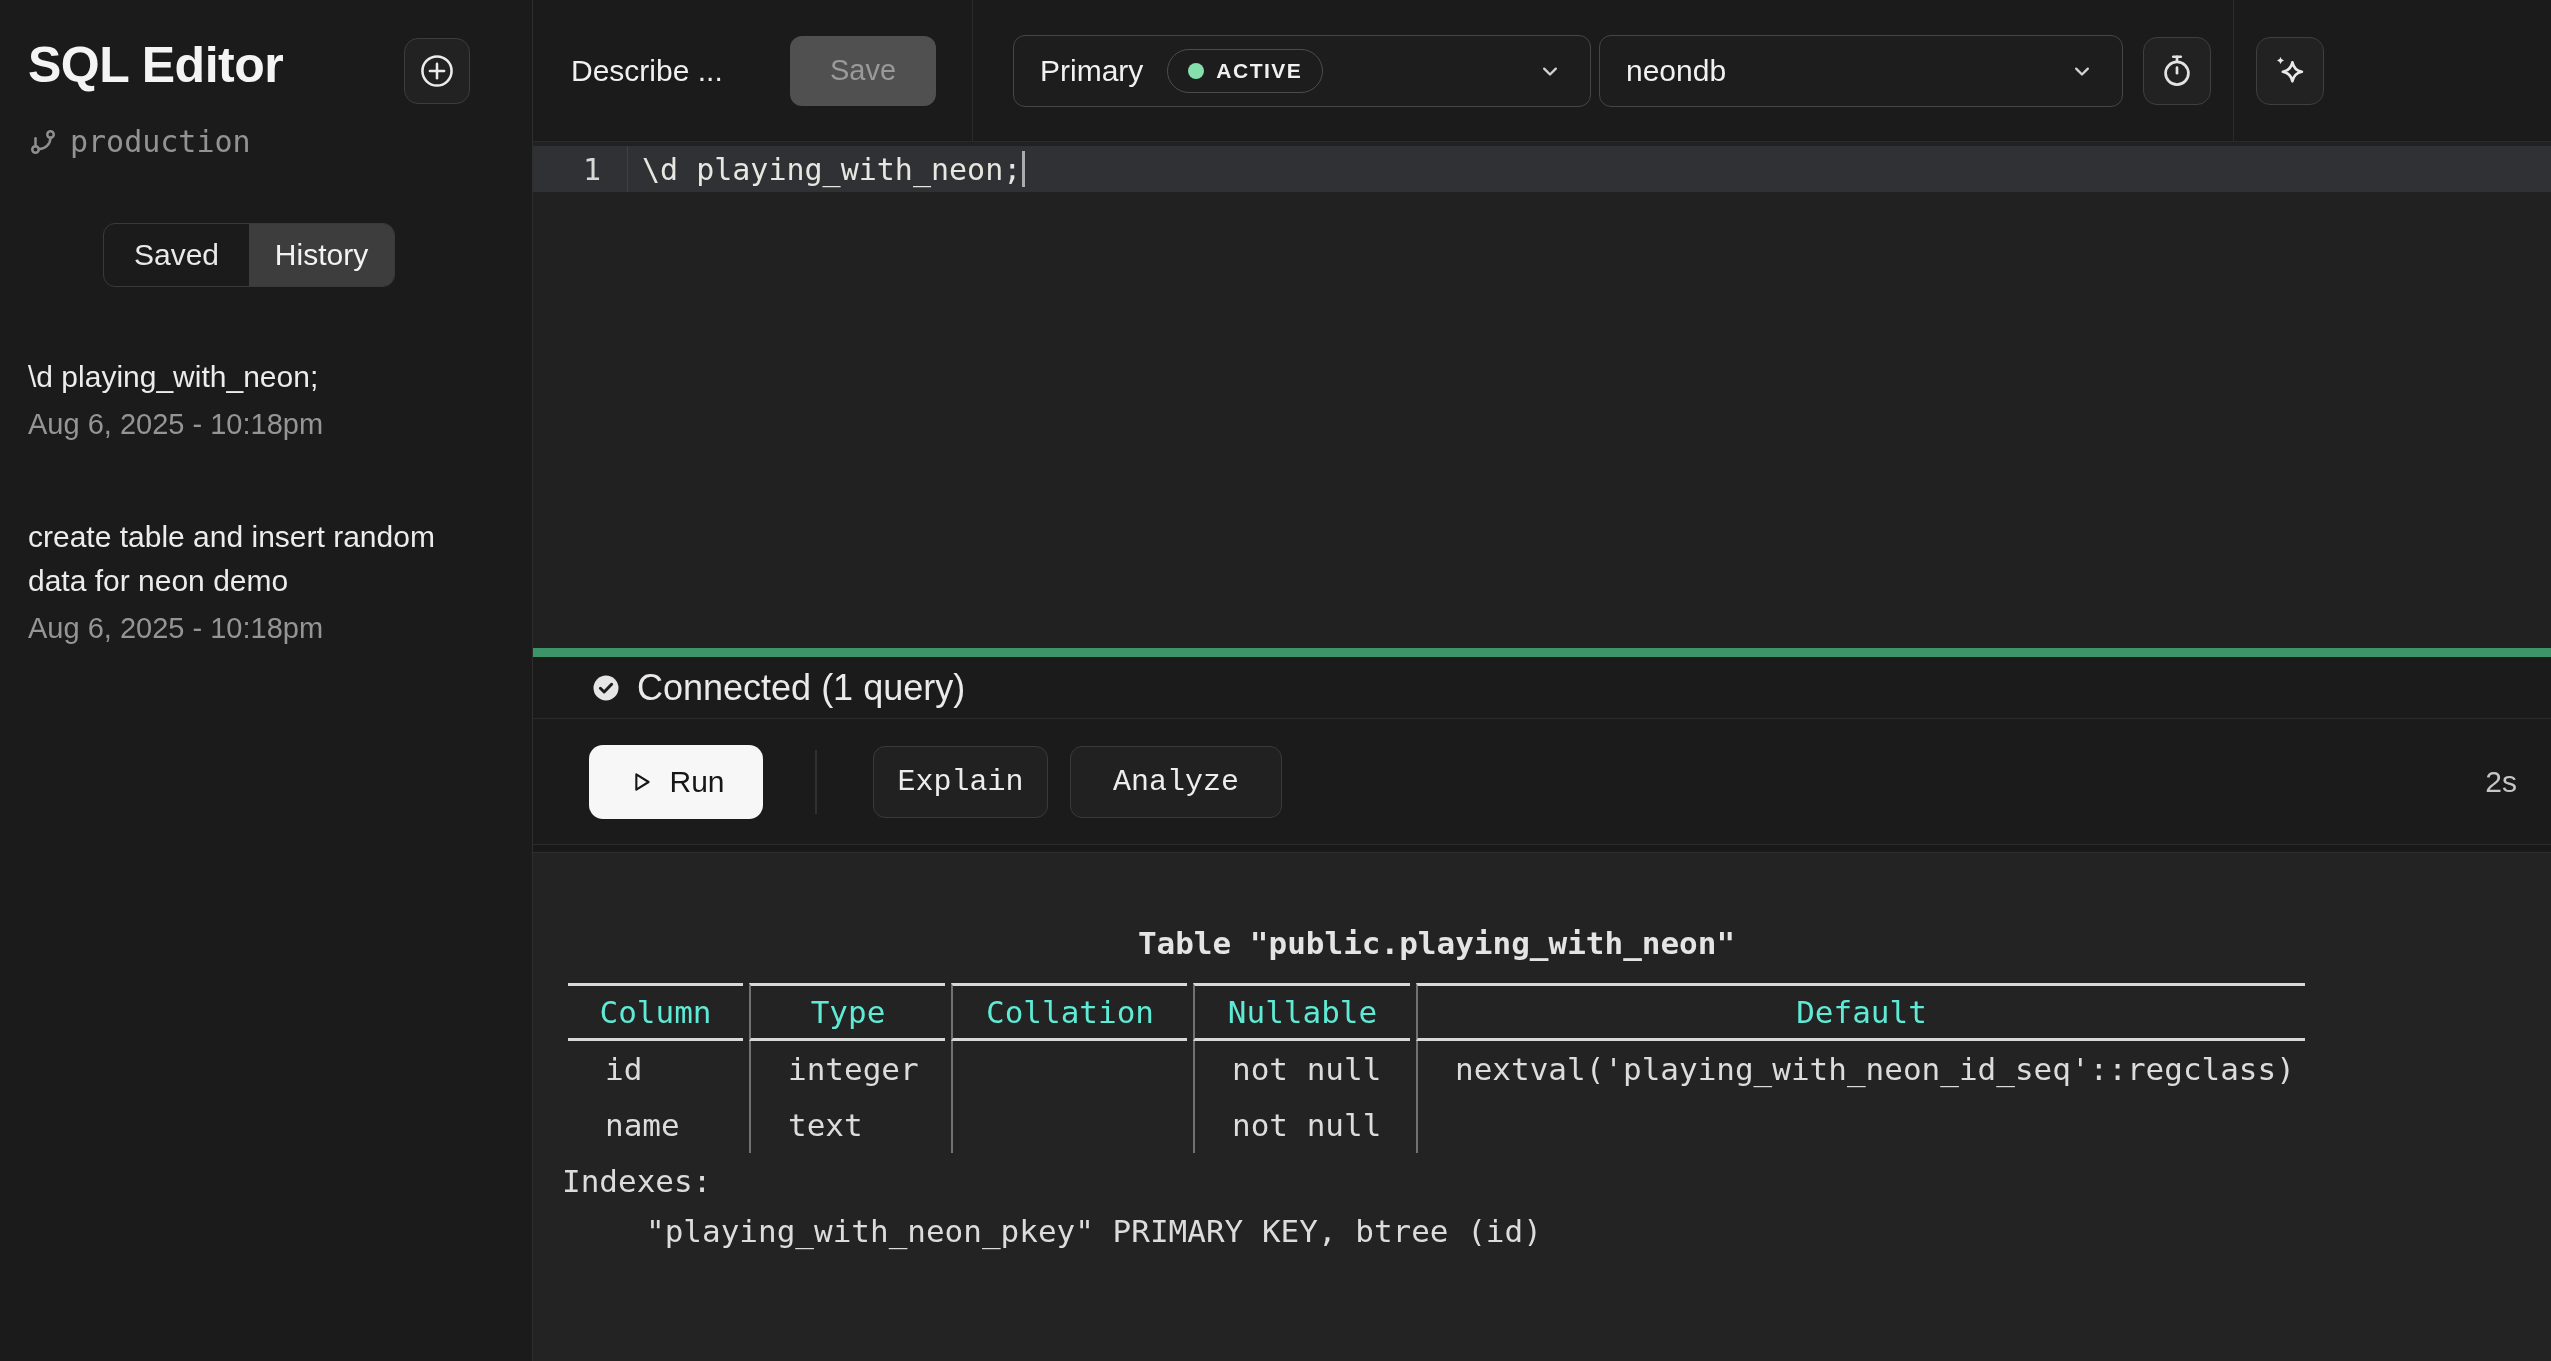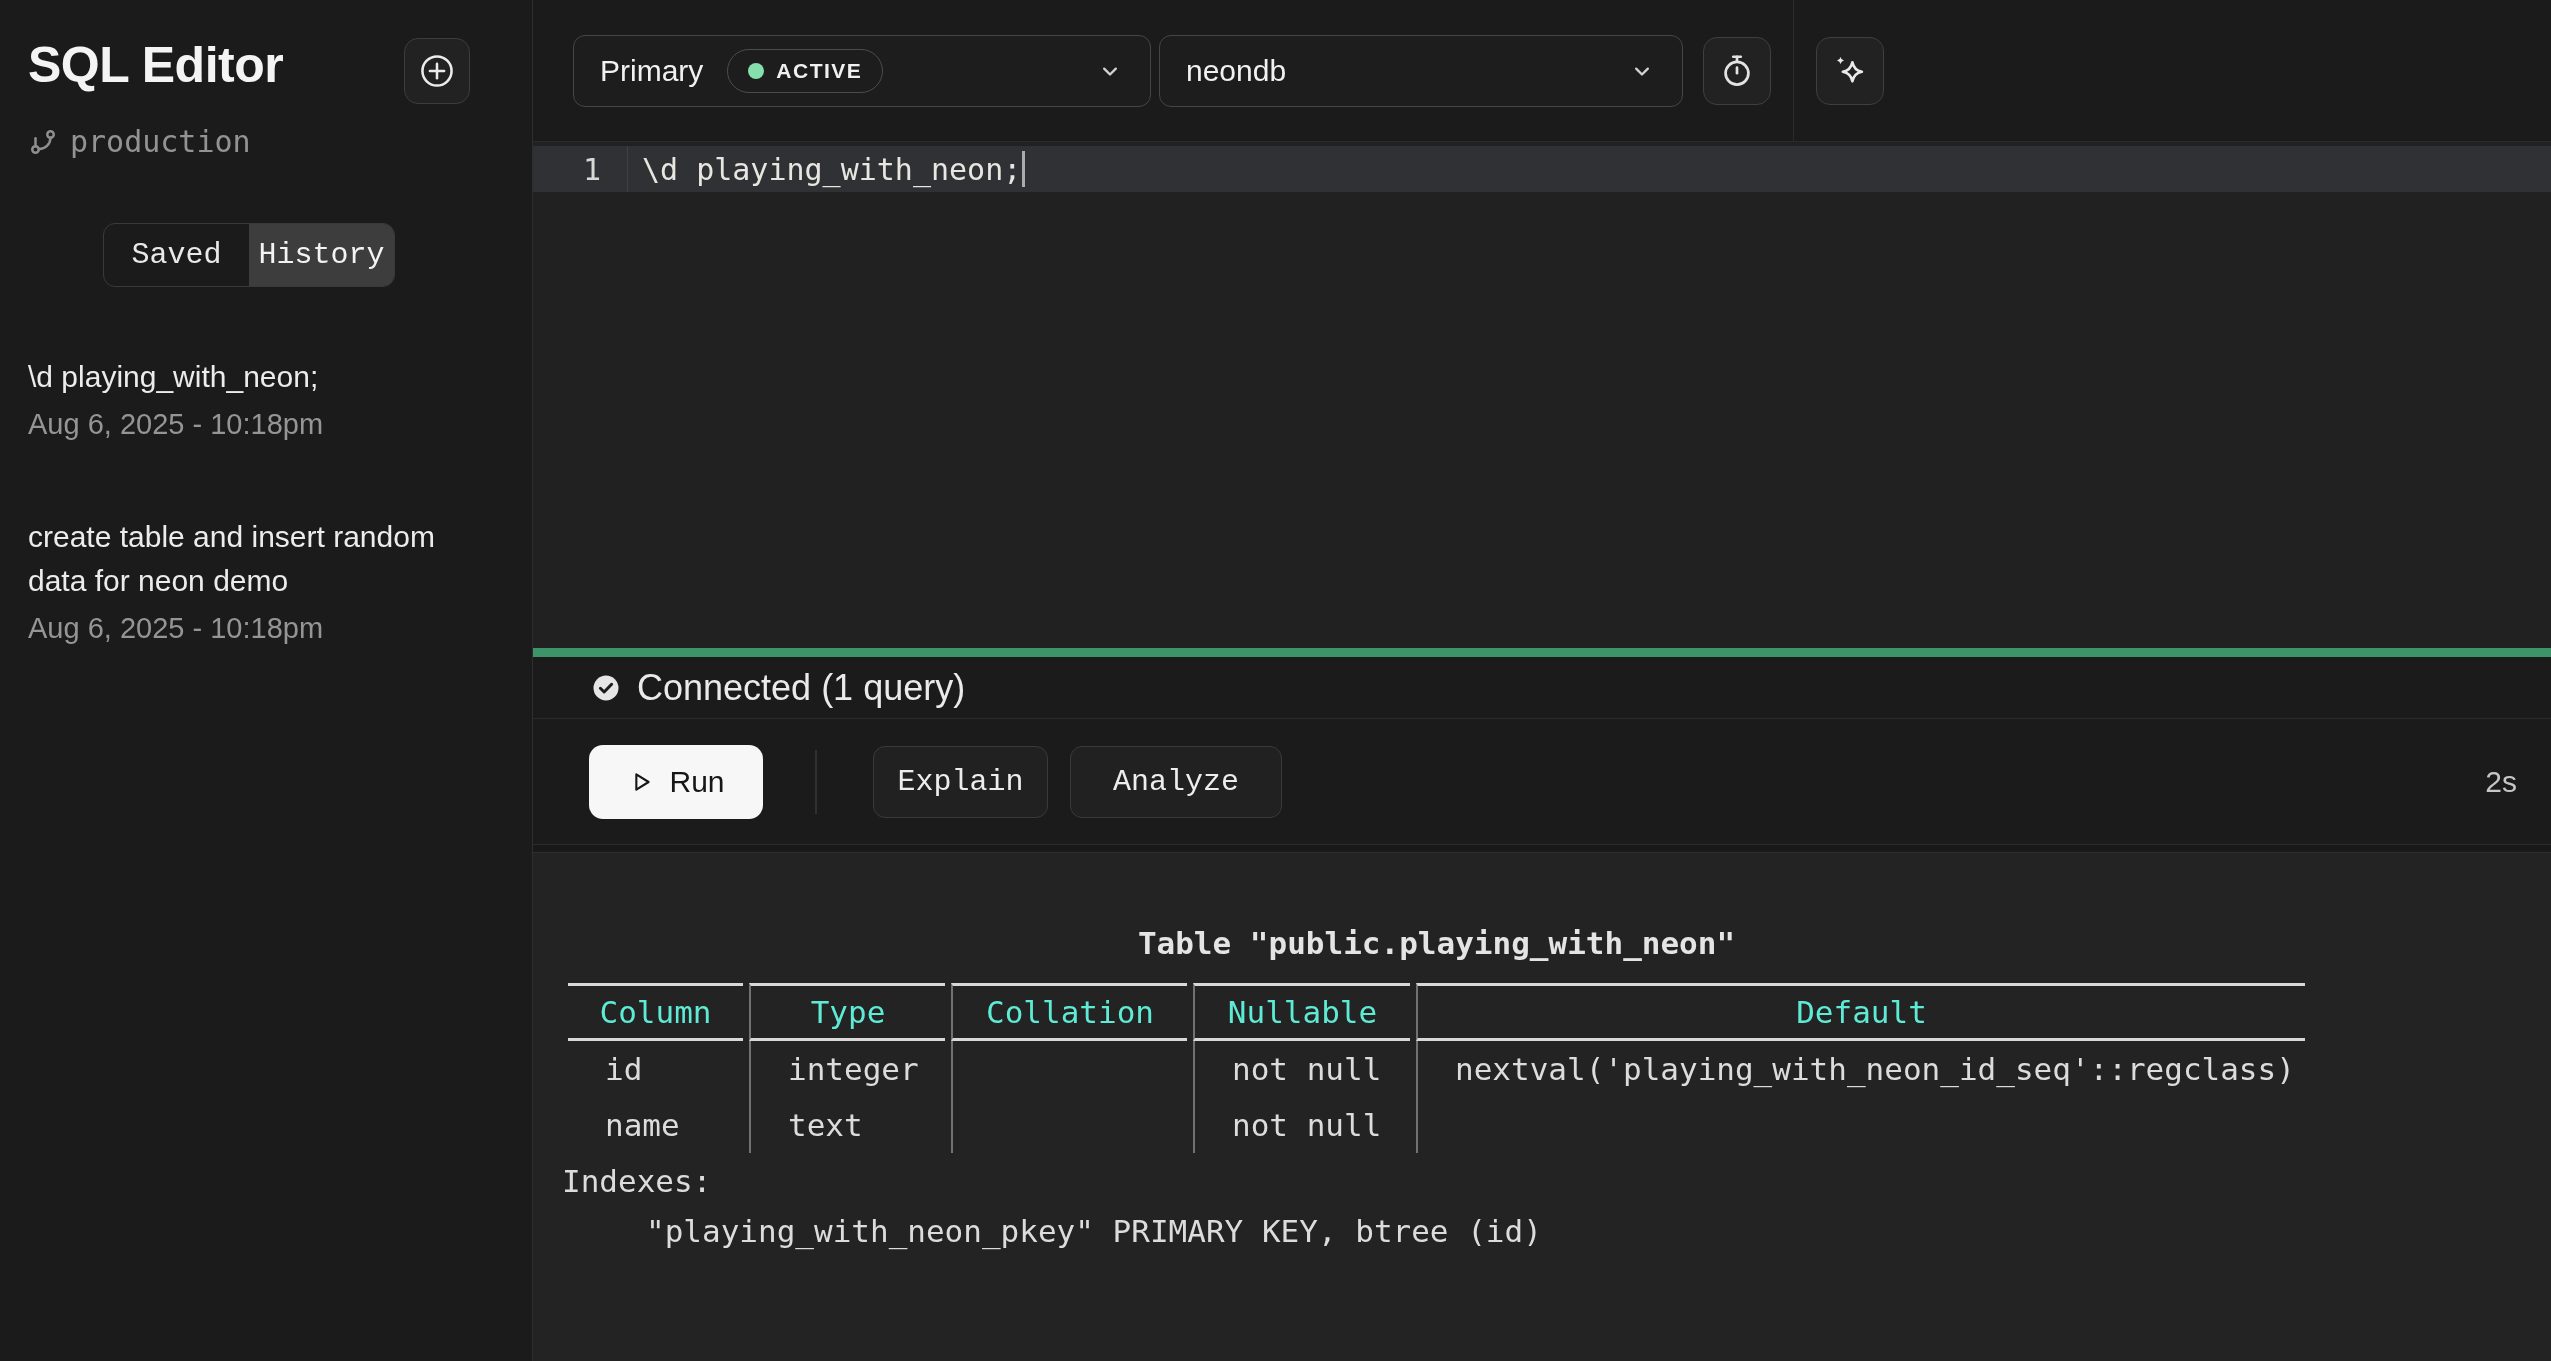--- a/index.html
+++ b/index.html
@@ -13,21 +13,21 @@
 
   
   .sidebar { width:533px; flex:0 0 533px; border-right:1px solid #2e2e2e; background:#1b1b1b; padding:0 0 0 28px; }
   .sidebar-header { display:flex; align-items:flex-start; justify-content:space-between; padding:36px 62px 0 0; }
   .sidebar-title { font-size:50px; font-weight:700; letter-spacing:-0.5px; color:#f4f4f4; line-height:58px; }
   .new-query-btn { width:66px; height:66px; margin-top:2px; border-radius:14px; border:1px solid #3d3d3d; background:#222222; display:flex; align-items:center; justify-content:center; cursor:pointer; }
   .branch-row { display:flex; align-items:center; gap:12px; margin-top:20px; color:#929292; }
   .branch-name { font-family:"DejaVu Sans Mono", monospace; font-size:30px; color:#939393; }
 
   .segmented { display:flex; margin:64px 0 0 75px; height:64px; border-radius:12px; overflow:hidden; border:1px solid #3a3a3a; width:292px; }
-  .seg-btn { flex:1; display:flex; align-items:center; justify-content:center; font-size:30px; color:#e9e9e9; background:transparent; border:none; cursor:pointer; font-family:Liberation Mono, monospace; }
+  .seg-btn { flex:1; display:flex; align-items:center; justify-content:center; font-size:30px; color:#e9e9e9; background:transparent; border:none; cursor:pointer; font-family:Liberation Sans, sans-serif; }
   .seg-btn.active { background:#3d3d3d; color:#f3f3f3; }
 
   .history-list { list-style:none; margin-top:68px; padding-right:40px; }
   .history-item { margin-bottom:74px; cursor:pointer; }
   .history-item .hi-title { font-size:30px; line-height:44px; color:#ececec; }
   .history-item .hi-date { font-size:29px; color:#959595; margin-top:9px; }
 
   
   .main { flex:1; display:flex; flex-direction:column; min-width:0; }
 
@@ -128,20 +128,24 @@
       <li class="history-item">
         <div class="hi-title">create table and insert random data for neon demo</div>
         <div class="hi-date">Aug 6, 2025 - 10:18pm</div>
       </li>
     </ul>
   </aside>
 
   <main class="main">
 
     <header class="topbar">
+      <div class="topbar-left">
+        <span class="query-title">Describe ...</span>
+        <button class="save-btn" disabled="">Save</button>
+      </div>
 
       <div class="topbar-right">
         <div class="select select-primary">
           <span class="select-label">Primary</span>
           <span class="status-badge">
             <span class="status-dot" style="background: rgb(133, 223, 173);"></span>
             <span class="status-badge-text">ACTIVE</span>
           </span>
           <span class="chev">
             <svg width="28" height="28" viewBox="0 0 24 24" fill="none" stroke="#d2d2d2" stroke-width="2" stroke-linecap="round" stroke-linejoin="round">

